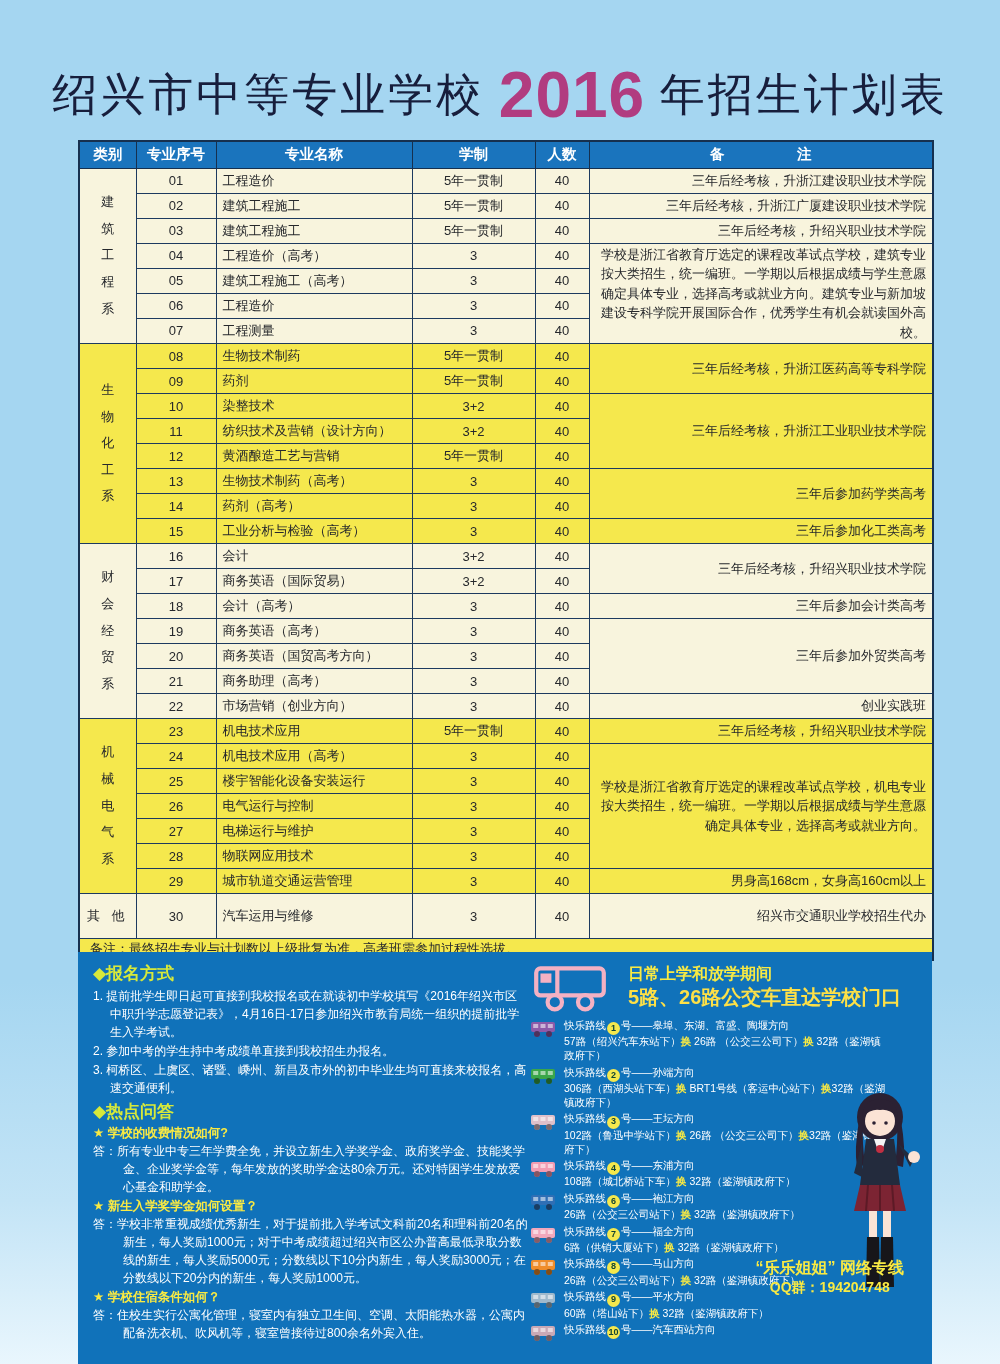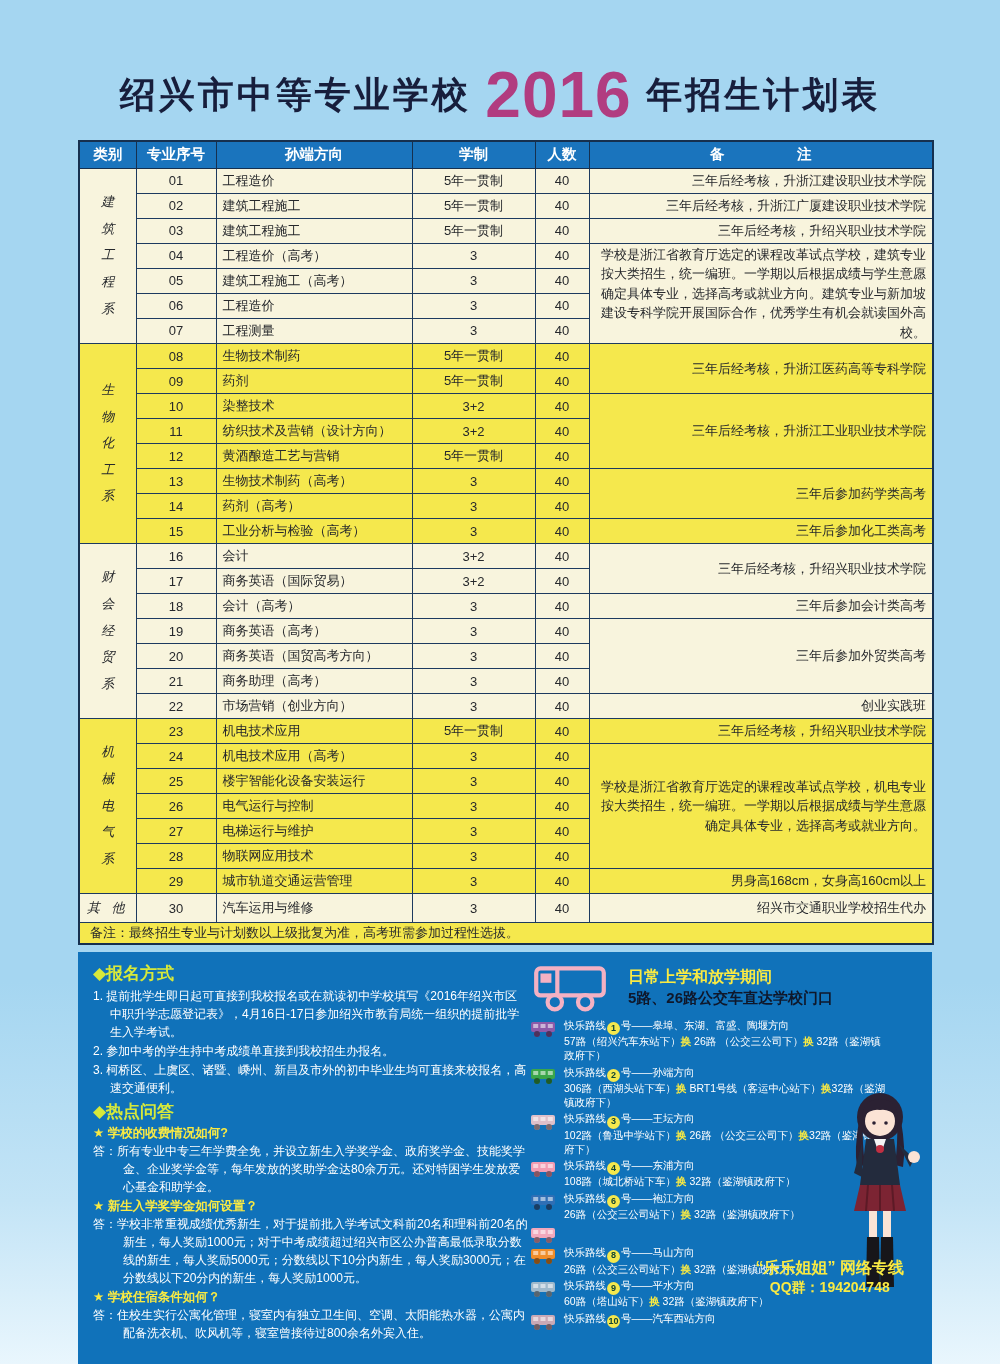--- a/index.html
+++ b/index.html
@@ -2,53 +2,53 @@
 <html><head>
 <meta charset="utf-8">
 <style>
   * { margin:0; padding:0; box-sizing:border-box; }
   html,body { font-family:"Liberation Sans","DejaVu Sans",sans-serif; }
   .page { position:relative; width:1000px; height:1364px; overflow:hidden;
           background:linear-gradient(180deg,#a5d6f1 0%,#a5d6f1 72%,#c3e4f6 88%,#e9f6fd 100%); }
 
   
   .title { position:absolute; top:58px; left:0; right:0; text-align:center; white-space:nowrap; }
-  .title .school,.title .rest { font-size:36px; font-weight:bold; color:#171e3c; letter-spacing:3px; vertical-align:middle;text-align:right; }
+  .title .school,.title .rest { font-size:45px; font-weight:normal; color:#171e3c; letter-spacing:3px; vertical-align:middle;text-align:right; }
   .title .year { font-size:64px; font-weight:bold; color:#b13c80; margin:0 10px; vertical-align:middle; letter-spacing:1px; }
 
   
   table.plan { position:absolute; left:78px; top:140px; width:854px; border-collapse:collapse;
                table-layout:fixed; border:2px solid #16304f; }
   table.plan th { background:#1a74bd; color:#ffffff; font-size:14.5px; font-weight:bold;
                   height:27px; border:1px solid #16304f; }
   table.plan td { border:1px solid #1d3a5f; font-size:13px; color:#26282c; height:25px; padding:1px 6px; }
   tr.cream td { background:#f8f4dd; }
   tr.yellow td { background:#f5e84d; }
   td.c { text-align:center; }
   td.major { text-align:left; padding-left:10px; }
   td.remark { text-align:right; font-size:12.5px; line-height:1.5; padding:3px 9px; vertical-align:middle; }
   td.cat { text-align:center; font-size:14.5px; vertical-align:middle; }
-  td.cat .cat-inner { margin:4px auto;font-style:italic; }
+  td.cat .cat-inner { margin:12px auto; }
   td.cat-v .cat-inner { width:16px; word-break:break-all; line-height:2.05; letter-spacing:0; }
   td.cat-h .cat-inner { letter-spacing:4px; }
   tr.footnote td { background:#f5e84d; text-align:left; font-size:13px; height:16px; padding-left:10px; }
 
   
   .panel { position:absolute; left:78px; top:952px; width:854px; height:444px; background:#1072ba; }
   .left-col { position:absolute; left:15px; top:7px; width:436px; }
   .h-lime { color:#d7e93a; font-size:17px; font-weight:bold; margin:3px 0 2px 0; }
   .reg-item { color:#fff; font-size:12px; line-height:1.5; padding-left:17px; text-indent:-17px; margin-bottom:1px; }
   .faq-q { color:#f9ea43; font-size:12.5px; font-weight:bold; margin-top:2px; }
   .faq-a { color:#fff; font-size:12px; line-height:1.5; padding-left:30px; text-indent:-30px; }
 
   .right-col { position:absolute; left:452px; top:5px; width:400px; height:348px; }
   .bus-head { display:flex; align-items:center; gap:20px; margin:4px 0 6px 2px; }
   .bus-head .bus-big { flex:0 0 auto; }
   .bus-title1 { color:#f9ea43; font-weight:bold; font-size:16px; line-height:1.35; }
-  .bus-title2 { color:#0f172a; font-weight:bold; font-size:15px; line-height:1.35; }
+  .bus-title2 { color:#fde047; font-weight:bold; font-size:20px; line-height:1.35; }
   .routes { position:relative; z-index:0; }
   .route { display:flex; gap:8px; align-items:flex-start; margin-bottom:2.5px; }
   .route svg { flex:0 0 auto; margin-top:1px; }
   .route-lines { font-size:10.5px; color:#fff; line-height:1.32; max-width:322px; }
   .route-l1 { white-space:nowrap; }
   .route-num { display:inline-flex; width:13px; height:13px; border-radius:50%; background:#f5e84d; color:#143;
                align-items:center; justify-content:center; font-size:9px; font-weight:bold; vertical-align:-2px; margin:0 1px; }
   .huan { color:#f9ea43; font-weight:bold; }
   .hotline { position:absolute; right:26px; bottom:8px; z-index:2; text-align:center; color:#f9ea43; font-weight:bold; }
   .hotline .hl-name { font-size:16px; }
@@ -72,21 +72,21 @@
         <col style="width:80px">
         <col style="width:196px">
       <col style="width:123px">
         <col style="width:54px">
         <col style="width:344px">
     </colgroup>
     <thead>
       <tr>
         <th>类别</th>
         <th>专业序号</th>
-        <th>孙端方向</th>
+        <th>专业名称</th>
         <th>学制</th>
         <th>人数</th>
         <th>备　　　　　注</th>
       </tr>
     </thead>
     <tbody id="plan-tbody">
         <tr class="cream">
           <td rowspan="7" class="cat cat-v">
             <div class="cat-inner">建筑工程系</div>
           </td>
@@ -424,20 +424,24 @@
             <svg viewBox="0 0 26 18" width="26" height="18">
               <rect x="1" y="2" width="24" height="10" rx="2" fill="#f2a8bc"></rect>
               <rect x="3.2" y="4" width="5" height="4" fill="rgba(255,255,255,.55)"></rect>
               <rect x="10.5" y="4" width="5" height="4" fill="rgba(255,255,255,.55)"></rect>
               <rect x="17.8" y="4" width="5" height="4" fill="rgba(255,255,255,.55)"></rect>
               <circle cx="7" cy="14" r="3" fill="#f2a8bc"></circle>
               <circle cx="7" cy="14" r="3" fill="rgba(0,0,0,.45)"></circle>
               <circle cx="19" cy="14" r="3" fill="#f2a8bc"></circle>
               <circle cx="19" cy="14" r="3" fill="rgba(0,0,0,.45)"></circle>
             </svg>
+            <div class="route-lines">
+              <div class="route-l1">快乐路线<span class="route-num">7</span>号——福全方向</div>
+              <div class="route-l2">6路（供销大厦站下）<span class="huan">换</span> 32路（鉴湖镇政府下）</div>
+            </div>
           </div>
           <div class="route">
             <svg viewBox="0 0 26 18" width="26" height="18">
               <rect x="1" y="2" width="24" height="10" rx="2" fill="#ef8d2a"></rect>
               <rect x="3.2" y="4" width="5" height="4" fill="rgba(255,255,255,.55)"></rect>
               <rect x="10.5" y="4" width="5" height="4" fill="rgba(255,255,255,.55)"></rect>
               <rect x="17.8" y="4" width="5" height="4" fill="rgba(255,255,255,.55)"></rect>
               <circle cx="7" cy="14" r="3" fill="#ef8d2a"></circle>
               <circle cx="7" cy="14" r="3" fill="rgba(0,0,0,.45)"></circle>
               <circle cx="19" cy="14" r="3" fill="#ef8d2a"></circle>

